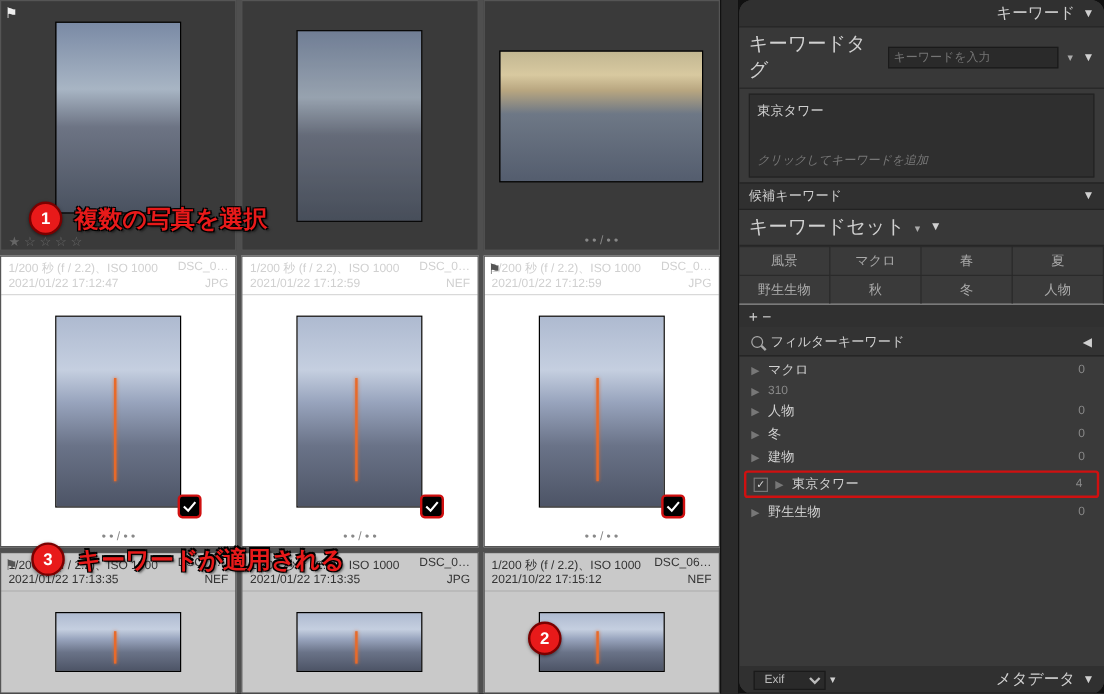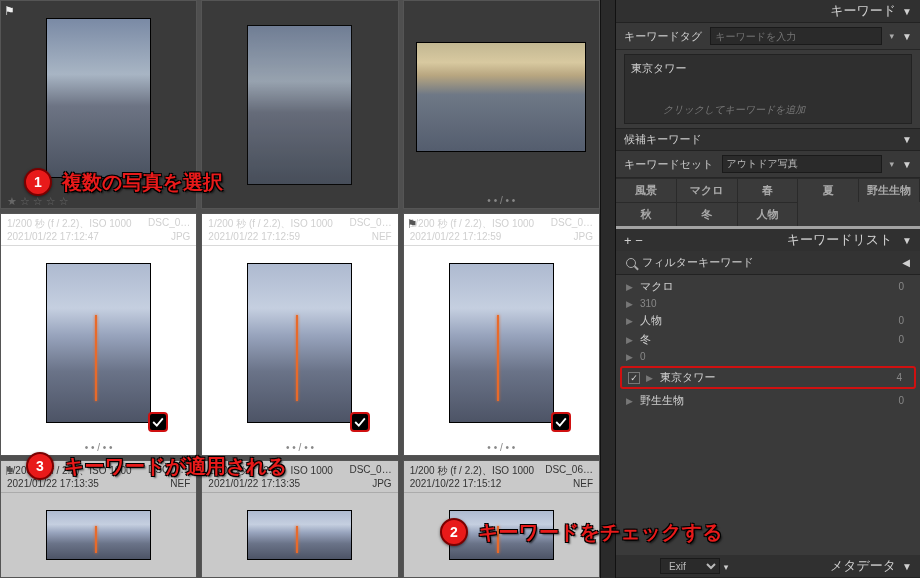--- a/index.html
+++ b/index.html
@@ -34,31 +34,31 @@
 .flag{position:absolute;top:3px;left:3px;font-size:12px;color:#eee;}
 .flag.light{color:#555;}
 .badge{position:absolute;bottom:8px;right:28px;width:20px;height:20px;background:#000;border:2px solid var(--accent-red);border-radius:4px;display:flex;align-items:center;justify-content:center;}
 .badge svg{width:12px;height:12px;}
 .meta{padding:3px 6px;font-size:10px;}
 .meta-row{display:flex;justify-content:space-between;white-space:nowrap;overflow:hidden;}
 .meta-top{border-bottom:1px solid rgba(0,0,0,.15);}
 .dots{text-align:center;font-size:10px;color:#888;padding:2px 0;}
 .stars{padding:0 6px;font-size:11px;color:#666;}
 .scroll-mid{width:16px;background:#2a2a2a;border-left:1px solid #111;border-right:1px solid #111;}
-.side{width:304px;background:var(--bg-panel);display:flex;flex-direction:column;overflow:hidden;}
+.side{width:304px;background:var(--bg-panel);display:flex;flex-direction:column;overflow:hidden;border-radius:11px;}
 .s-header{display:flex;justify-content:flex-end;align-items:center;padding:2px 8px;background:#303030;border-bottom:1px solid #222;font-size:13px;gap:6px;}
 .s-header .tri{font-size:10px;}
 .s-row{display:flex;align-items:center;padding:4px 8px;gap:8px;background:#383838;border-bottom:1px solid #262626;}
-.s-label{font-size:11px;min-width:78px;}
+.s-label{font-size:16px;min-width:78px;}
 .s-input{flex:1;height:18px;background:#2a2a2a;border:1px solid #1a1a1a;color:#bbb;font-size:10px;padding:0 4px;}
 .s-box{margin:4px 8px;padding:6px;background:#2f2f2f;border:1px solid #222;min-height:70px;display:flex;flex-direction:column;justify-content:space-between;}
-.s-box .placeholder{color:#777;font-style:italic;font-size:10px;margin-left:32px;}
+.s-box .placeholder{color:#777;font-style:italic;font-size:10px;}
 .s-sect{display:flex;justify-content:space-between;align-items:center;padding:3px 8px;background:#303030;border-top:1px solid #222;border-bottom:1px solid #222;font-size:12px;}
 .s-sect.small{font-size:11px;justify-content:flex-start;}
-.grid3{display:grid;grid-template-columns:1fr 1fr 1fr 1fr 1fr;border-bottom:3px solid #a3a3a3;font-weight:bold;}
+.grid3{display:grid;grid-template-columns:1fr 1fr 1fr 1fr;border-bottom:1px solid #a3a3a3;}
 .grid3 div{padding:4px 4px;text-align:center;font-size:11px;border-right:1px solid #2a2a2a;border-top:1px solid #2a2a2a;color:#aaa;}
 .kw-tools{display:flex;justify-content:space-between;align-items:center;padding:2px 8px;background:#303030;font-size:13px;}
 .kw-filter{display:flex;align-items:center;gap:6px;padding:4px 10px;background:#333;border-bottom:1px solid #222;}
 .kw-filter .lens{width:10px;height:10px;border:1.5px solid #aaa;border-radius:50%;position:relative;}
 .kw-filter .lens::after{content:"";position:absolute;width:5px;height:1.5px;background:#aaa;transform:rotate(45deg);bottom:-2px;right:-4px;}
 .kw-list{padding:2px 0;max-height:140px;overflow:hidden;}
 .kw-item{display:flex;align-items:center;padding:2px 10px;font-size:11px;gap:6px;position:relative;}
 .kw-item .arrow{color:#777;font-size:9px;width:8px;}
 .kw-item .name{flex:1;}
 .kw-item .count{color:#888;font-size:10px;padding-right:6px;}
@@ -227,45 +227,40 @@
     <div class="placeholder">クリックしてキーワードを追加</div>
   </div>
 
   <div class="s-sect small">
     <span>候補キーワード</span>
     <span style="margin-left:auto;font-size:10px;">▼</span>
   </div>
 
   <div class="s-row">
     <span class="s-label">キーワードセット</span>
-    <input class="s-input" value="アウトドア写真" style="">
     <span style="font-size:9px;color:#aaa;">▾</span>
     <span style="font-size:10px;">▼</span>
   </div>
 
   <div class="grid3">
     <div>風景</div>
     <div>マクロ</div>
     <div>春</div>
     <div>夏</div>
     <div>野生生物</div>
     <div>秋</div>
     <div>冬</div>
     <div>人物</div>
   </div>
 
   <div class="kw-tools">
     <span>
       <span>+</span>
       <span>−</span>
     </span>
-    <span>
-      <span>キーワードリスト</span>
-      <span class="tri" style="font-size:10px;margin-left:6px;">▼</span>
-    </span>
   </div>
 
   <div class="kw-filter">
     <span class="lens"></span>
     <span>フィルターキーワード</span>
     <span style="margin-left:auto;font-size:10px;">◀</span>
   </div>
 
   <div class="kw-list" id="kwlist">
       <div class="kw-item">
@@ -282,51 +277,51 @@
         <span class="name">人物</span>
         <span class="count">0</span>
       </div>
       <div class="kw-item">
         <span class="arrow">▶</span>
         <span class="name">冬</span>
         <span class="count">0</span>
       </div>
       <div class="kw-item">
         <span class="arrow">▶</span>
+        <span class="name">建物</span>
         <span class="count">0</span>
       </div>
       <div class="kw-item hilite">
         <span class="check">✓</span>
         <span class="arrow">▶</span>
         <span class="name">東京タワー</span>
         <span class="count">4</span>
       </div>
       <div class="kw-item">
         <span class="arrow">▶</span>
         <span class="name">野生生物</span>
         <span class="count">0</span>
       </div>
     </div>
 
   <div class="s-header" style="margin-top:auto;">
     <span style="margin-right:auto;margin-left:4px;">
-      <select class="s-input" style="width:60px;height:16px;margin-left:32px;">
+      <select class="s-input" style="width:60px;height:16px;">
         <option>Exif</option>
       </select>
       <span style="font-size:9px;">▾</span>
     </span>
     <span>メタデータ</span>
     <span class="tri">▼</span>
   </div>
 </div>
 
 <div class="annot" style="top:168px;left:24px;">
   <span class="bubble">1</span>
   <span class="text">複数の写真を選択</span>
 </div>
 <div class="annot" style="top:452px;left:26px;">
   <span class="bubble">3</span>
   <span class="text">キーワードが適用される</span>
 </div>
 <div class="annot" style="top:518px;left:440px;">
   <span class="bubble">2</span>
-  <span class="text">キーワードをチェックする</span>
 </div>
 
 </body></html>

